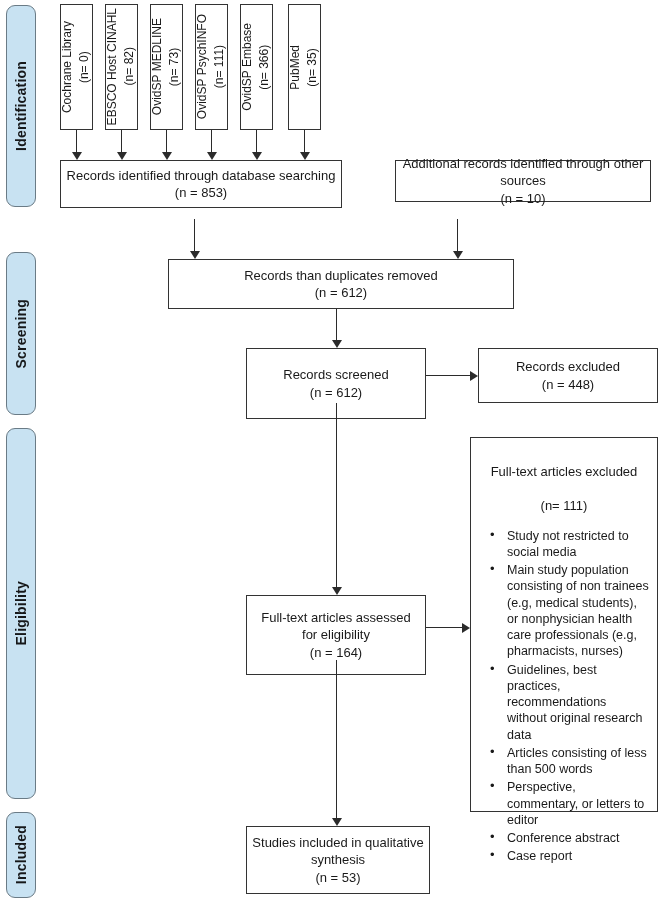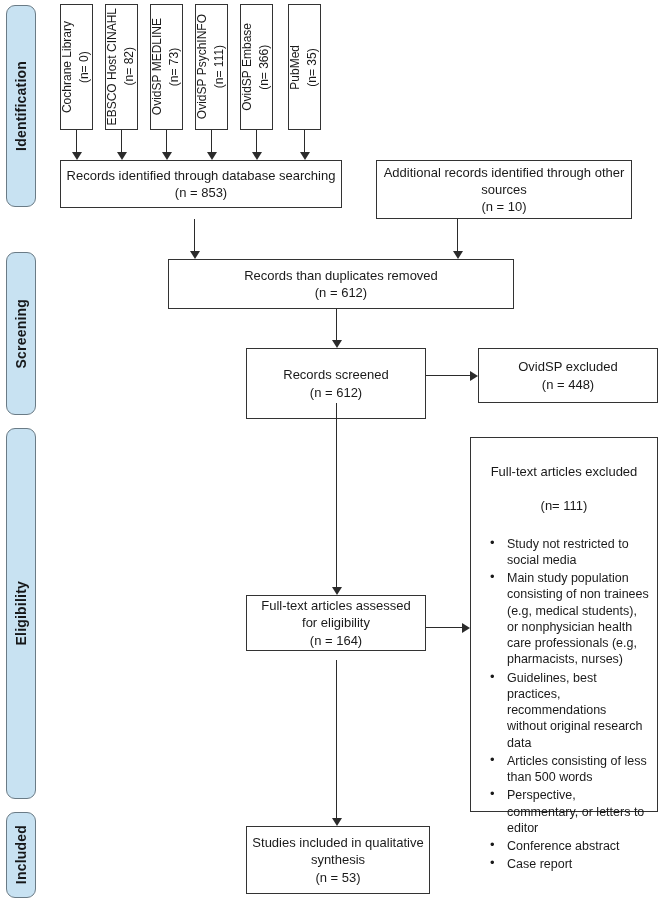--- a/index.html
+++ b/index.html
@@ -83,21 +83,21 @@
     background: #ffffff;
     border: 1.3px solid #333333;
     font-size: 12.5px;
     line-height: 1.3;
     padding: 9px 8px 6px 8px;
   }
   .listbox .lb-title {
     text-align: center;
     font-size: 13px;
     line-height: 1.3;
-    margin-bottom: 21px;
+    margin-bottom: 13px;
     white-space: pre-line;
   }
   .listbox ul {
     margin: 0;
     padding-left: 26px;
     list-style: none;
   }
   .listbox li {
     position: relative;
     margin-bottom: 2px;
@@ -197,21 +197,21 @@
   <div class="vline" style="left:303.7px; top:130px; height:24px;"></div>
   <div class="arrow-down" style="left:299.5px; top:152px;"></div>
 
   <div class="box" style="left:60px; top:160px; width:282px; height:48px;">
     <div>
       <span>Records identified through database searching</span><br>
       <span>(n = 853)</span>
     </div>
   </div>
 
-  <div class="box" style="left:376px; top:160px; width:256px; height:59px;">
+  <div class="box" style="left:395px; top:160px; width:256px; height:42px;">
     <div>
       <span>Additional records identified through other sources</span><br>
       <span>(n = 10)</span>
     </div>
   </div>
 
   <div class="vline" style="left:193.7px; top:219px; height:34px;"></div>
   <div class="arrow-down" style="left:189.5px; top:251px;"></div>
 
   <div class="vline" style="left:456.7px; top:219px; height:34px;"></div>
@@ -232,29 +232,29 @@
       <span>Records screened</span><br>
       <span>(n = 612)</span>
     </div>
   </div>
 
   <div class="hline" style="left:426px; top:374.5px; width:46px;"></div>
   <div class="arrow-right" style="left:470px; top:370.5px;"></div>
 
   <div class="box" style="left:478px; top:348px; width:180px; height:55px;">
     <div>
-      <span>OvidSP excluded</span><br>
+      <span>Records excluded</span><br>
       <span>(n = 448)</span>
     </div>
   </div>
 
   <div class="vline" style="left:335.7px; top:403px; height:186px;"></div>
   <div class="arrow-down" style="left:331.5px; top:587px;"></div>
 
-  <div class="box" style="left:246px; top:595px; width:180px; height:56px;">
+  <div class="box" style="left:246px; top:595px; width:180px; height:80px;">
     <div>
       <span>Full-text articles assessed for eligibility</span><br>
       <span>(n = 164)</span>
     </div>
   </div>
 
   <div class="hline" style="left:426px; top:626.5px; width:38px;"></div>
   <div class="arrow-right" style="left:462px; top:622.5px;"></div>
 
   <div class="listbox" style="left:470px; top:437px; width:188px; height:375px;">

